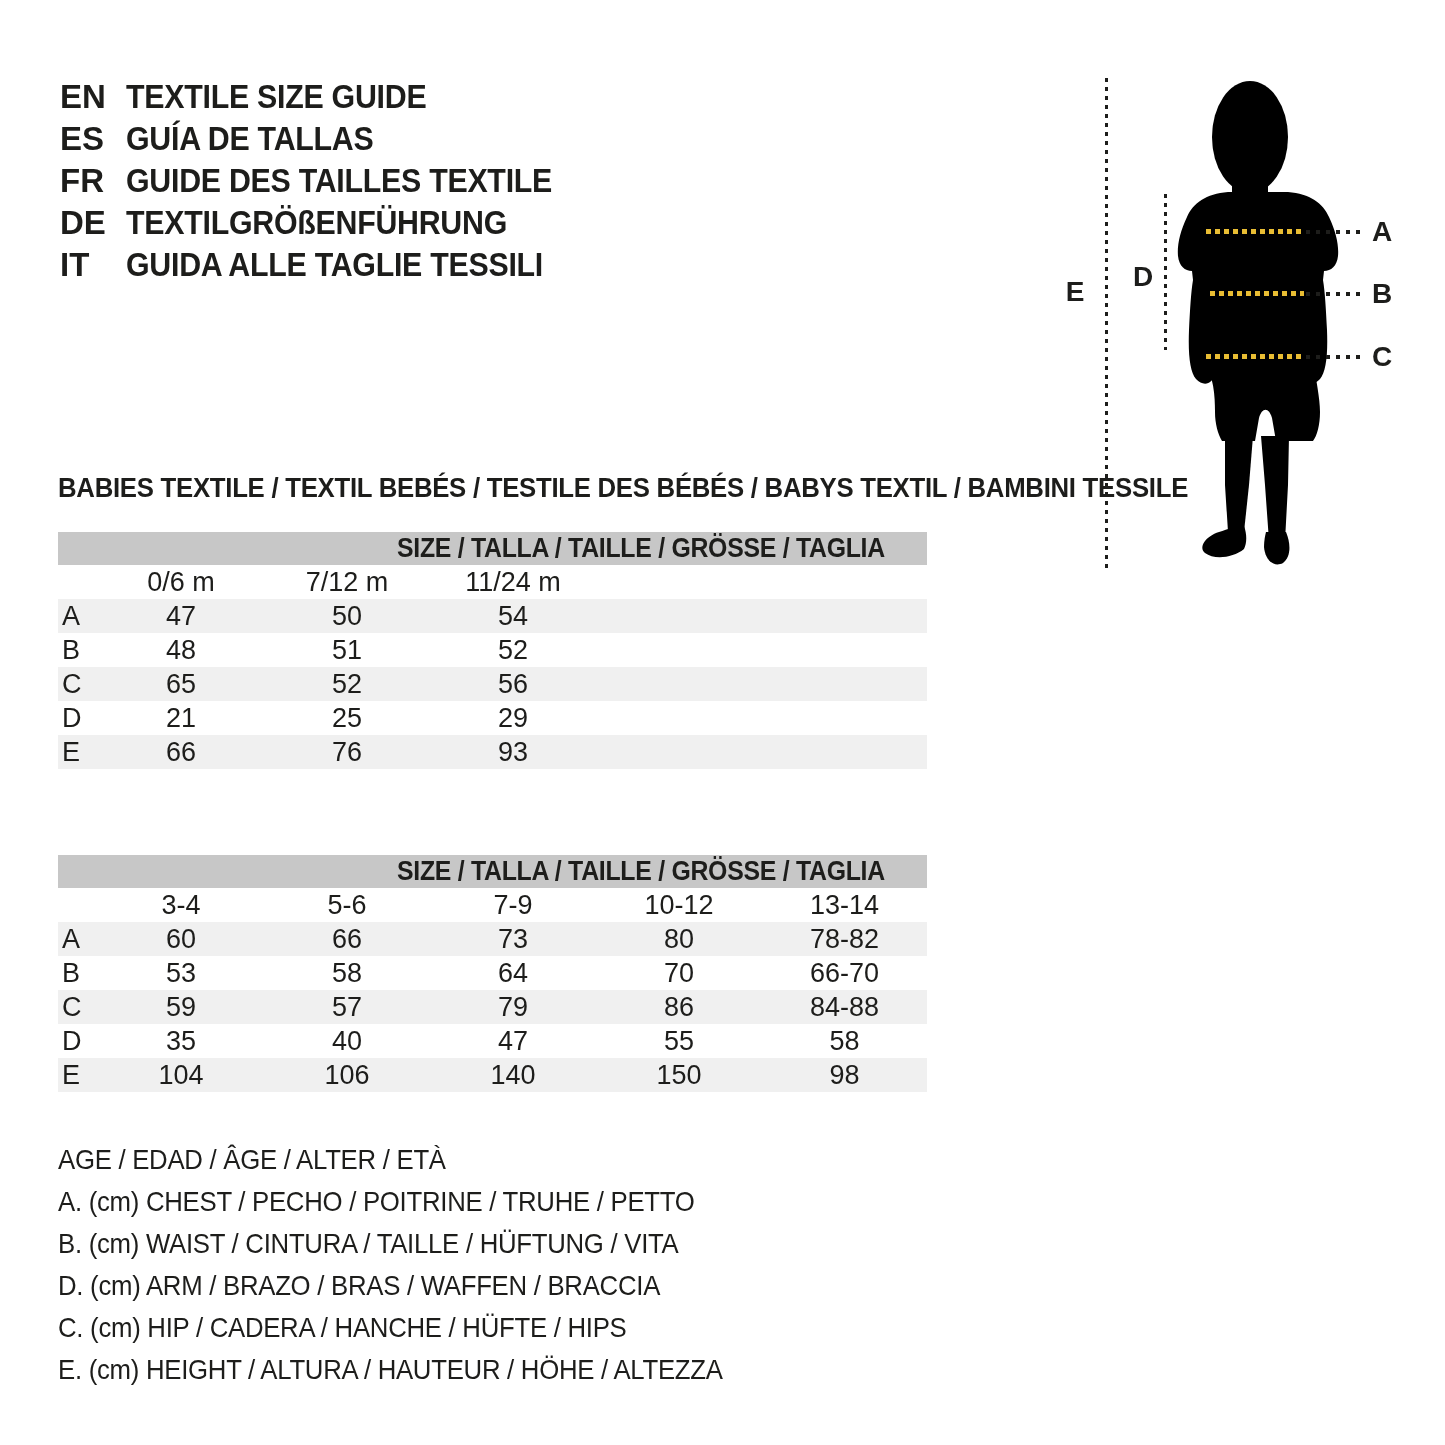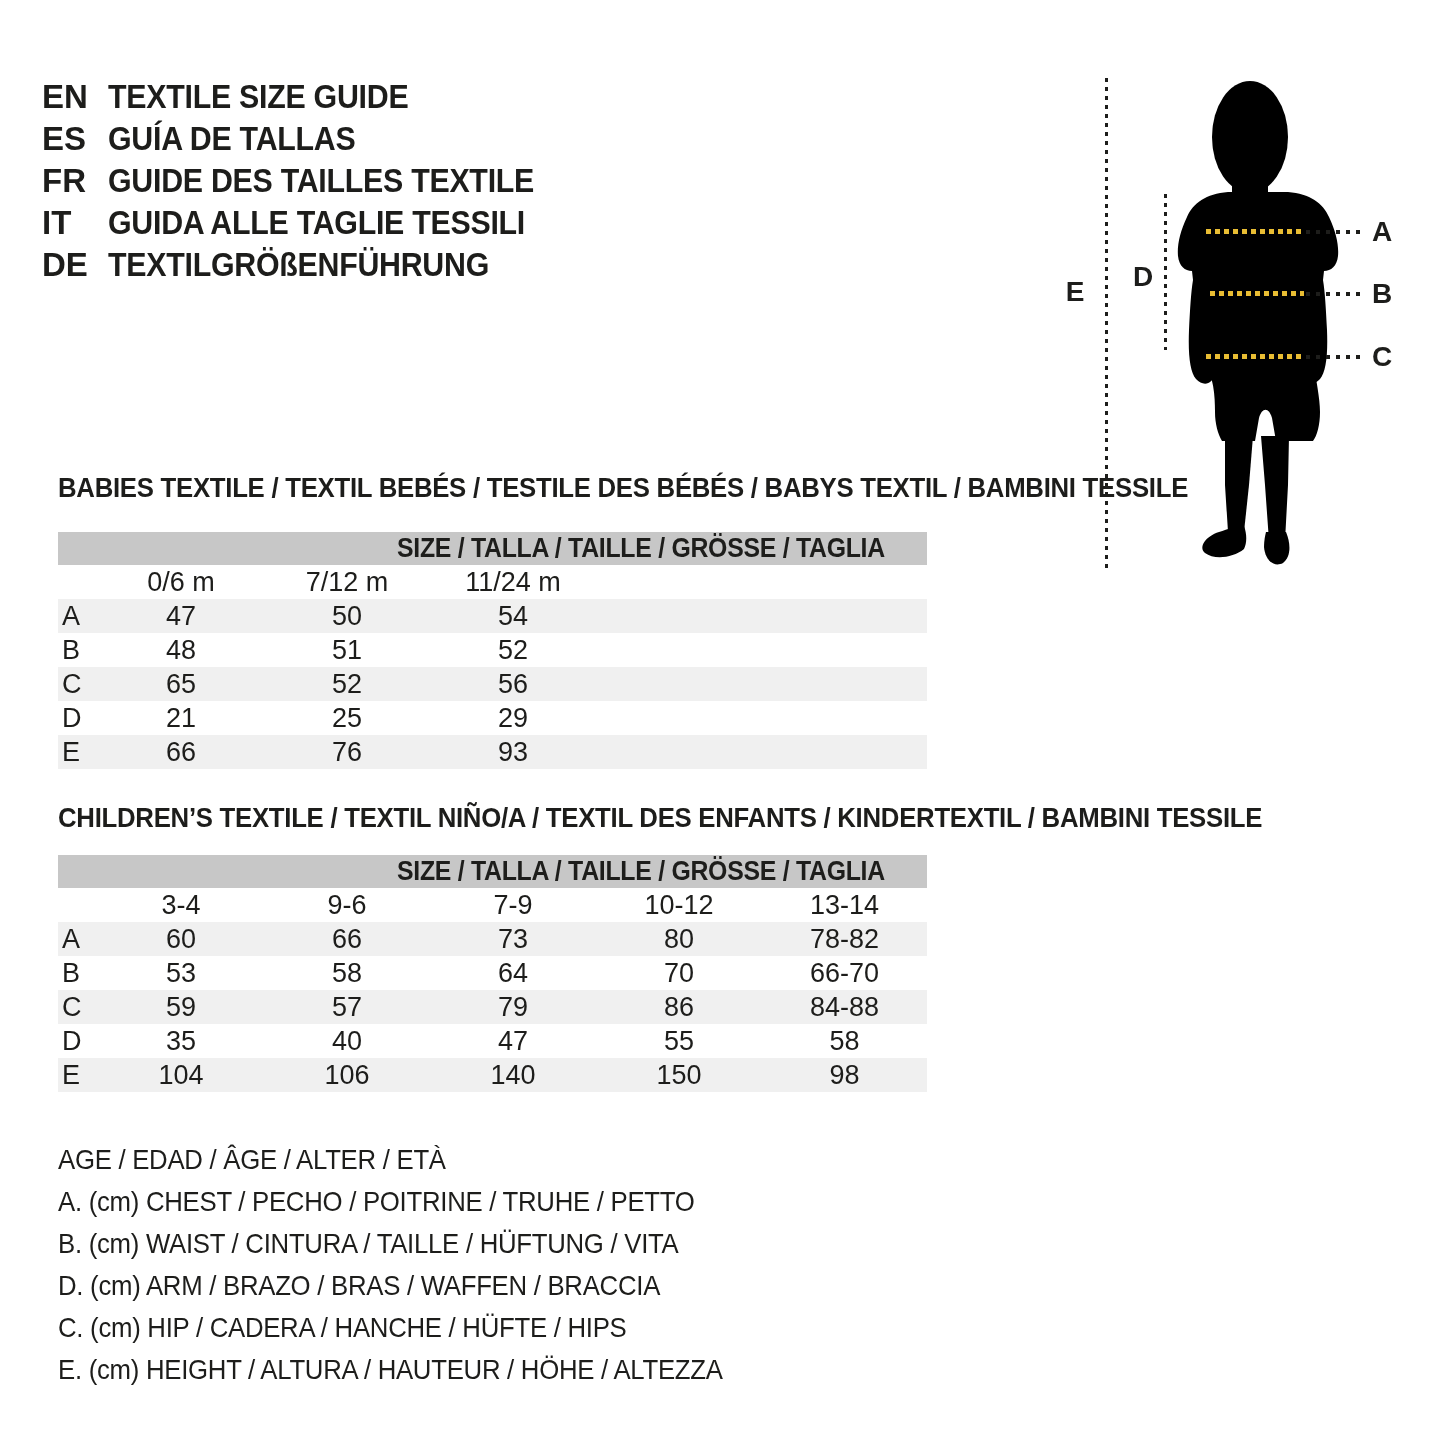--- a/index.html
+++ b/index.html
@@ -37,40 +37,40 @@
   .vdots{width:3px;background:repeating-linear-gradient(180deg,var(--ink) 0 4px,transparent 4px 9px);}
   .hdots-gold{height:5px;background:repeating-linear-gradient(90deg,var(--gold) 0 5px,transparent 5px 9px);}
   .hdots-ink{height:4px;background:repeating-linear-gradient(90deg,var(--ink) 0 4px,transparent 4px 10px);}
   .meas-label{font-size:28px;font-weight:700;line-height:28px;}
 </style>
 </head>
 <body>
 
 <div id="canvas">
 
-  <div class="abs" style="left:42px;top:76px;width:620px;">
+  <div class="abs" style="left:60px;top:76px;width:620px;">
     <div class="lang-row">
       <span class="lang-code">EN</span>
       <span class="lang-title"><span class="cond">TEXTILE SIZE GUIDE</span></span>
     </div>
     <div class="lang-row">
       <span class="lang-code">ES</span>
       <span class="lang-title"><span class="cond">GUÍA DE TALLAS</span></span>
     </div>
     <div class="lang-row">
       <span class="lang-code">FR</span>
       <span class="lang-title"><span class="cond">GUIDE DES TAILLES TEXTILE</span></span>
     </div>
     <div class="lang-row">
+      <span class="lang-code">DE</span>
+      <span class="lang-title"><span class="cond">TEXTILGRÖßENFÜHRUNG</span></span>
+    </div>
+    <div class="lang-row">
       <span class="lang-code">IT</span>
       <span class="lang-title"><span class="cond">GUIDA ALLE TAGLIE TESSILI</span></span>
-    </div>
-    <div class="lang-row">
-      <span class="lang-code">DE</span>
-      <span class="lang-title"><span class="cond">TEXTILGRÖßENFÜHRUNG</span></span>
     </div>
   </div>
 
   <div class="abs" style="left:1050px;top:60px;width:395px;height:540px;">
 
     <div class="abs vdots" style="left:55px;top:18px;height:494px;"></div>
     <div class="abs vdots" style="left:114px;top:134px;height:156px;"></div>
 
     <div class="abs meas-label" style="left:10px;top:218px;width:30px;text-align:center;">E</div>
     <div class="abs meas-label" style="left:78px;top:203px;width:30px;text-align:center;">D</div>
@@ -150,30 +150,29 @@
     <div class="tbl-row stripe">
       <div class="l">E</div>
       <div class="c">66</div>
       <div class="c">76</div>
       <div class="c">93</div>
       <div class="c"></div>
         <div class="c"></div>
     </div>
   </div>
 
-  <div class="abs sec-title" style="left:58px;top:804px;"><span class="cond">CHILDREN’S TEXTILE / TEXTIL NIÑO/A / TEXTIL DES ENFANTS / KINDERTEXTIL / BAMBINI TESSILE</span></div>
 
   <div class="abs tbl" style="left:58px;top:855px;">
     <div class="tbl-bar">
         <span class="cond">SIZE / TALLA / TAILLE / GRÖSSE / TAGLIA</span>
       </div>
     <div class="tbl-row">
       <div class="l"></div>
       <div class="c">3-4</div>
-      <div class="c">9-6</div>
+      <div class="c">5-6</div>
       <div class="c">7-9</div>
       <div class="c">10-12</div>
       <div class="c">13-14</div>
     </div>
     <div class="tbl-row stripe">
       <div class="l">A</div>
       <div class="c">60</div>
       <div class="c">66</div>
       <div class="c">73</div>
       <div class="c">80</div>

